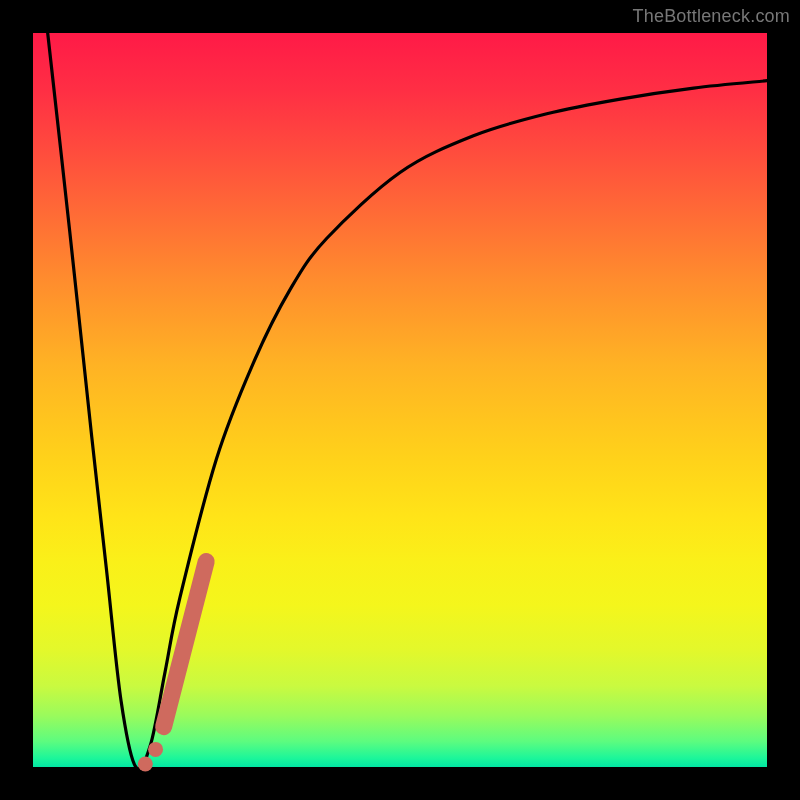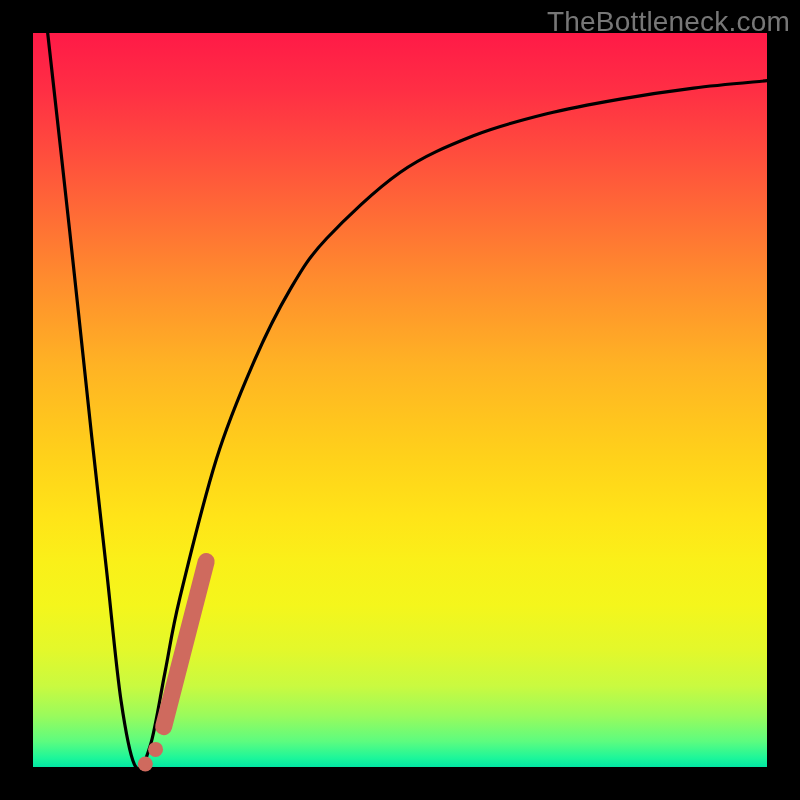--- a/index.html
+++ b/index.html
@@ -41,21 +41,21 @@
       #5dfc7f 96.5%,
       #1cf69a 98.8%,
       #02e6a3 100%
     );
   }
   .watermark {
     position: absolute;
     top: 6px;
     right: 10px;
     color: #777;
-    font-size: 28px;
+    font-size: 18px;
     font-weight: 400;
     letter-spacing: 0.2px;
     user-select: none;
   }
   svg.curve {
     position: absolute;
     left: 0;
     top: 0;
     width: 734px;
     height: 734px;

